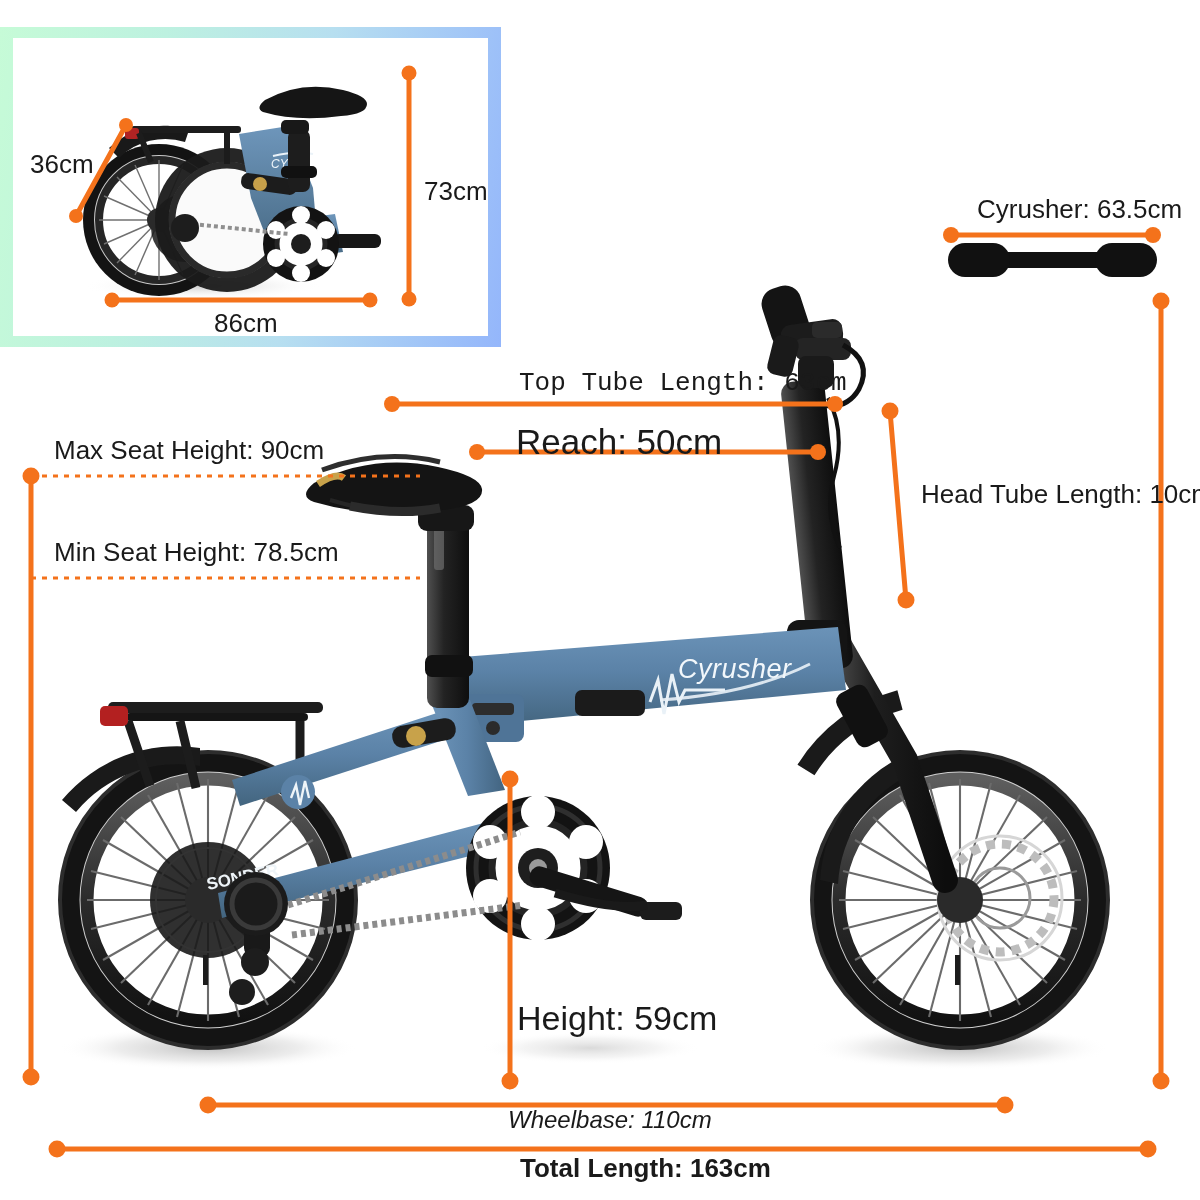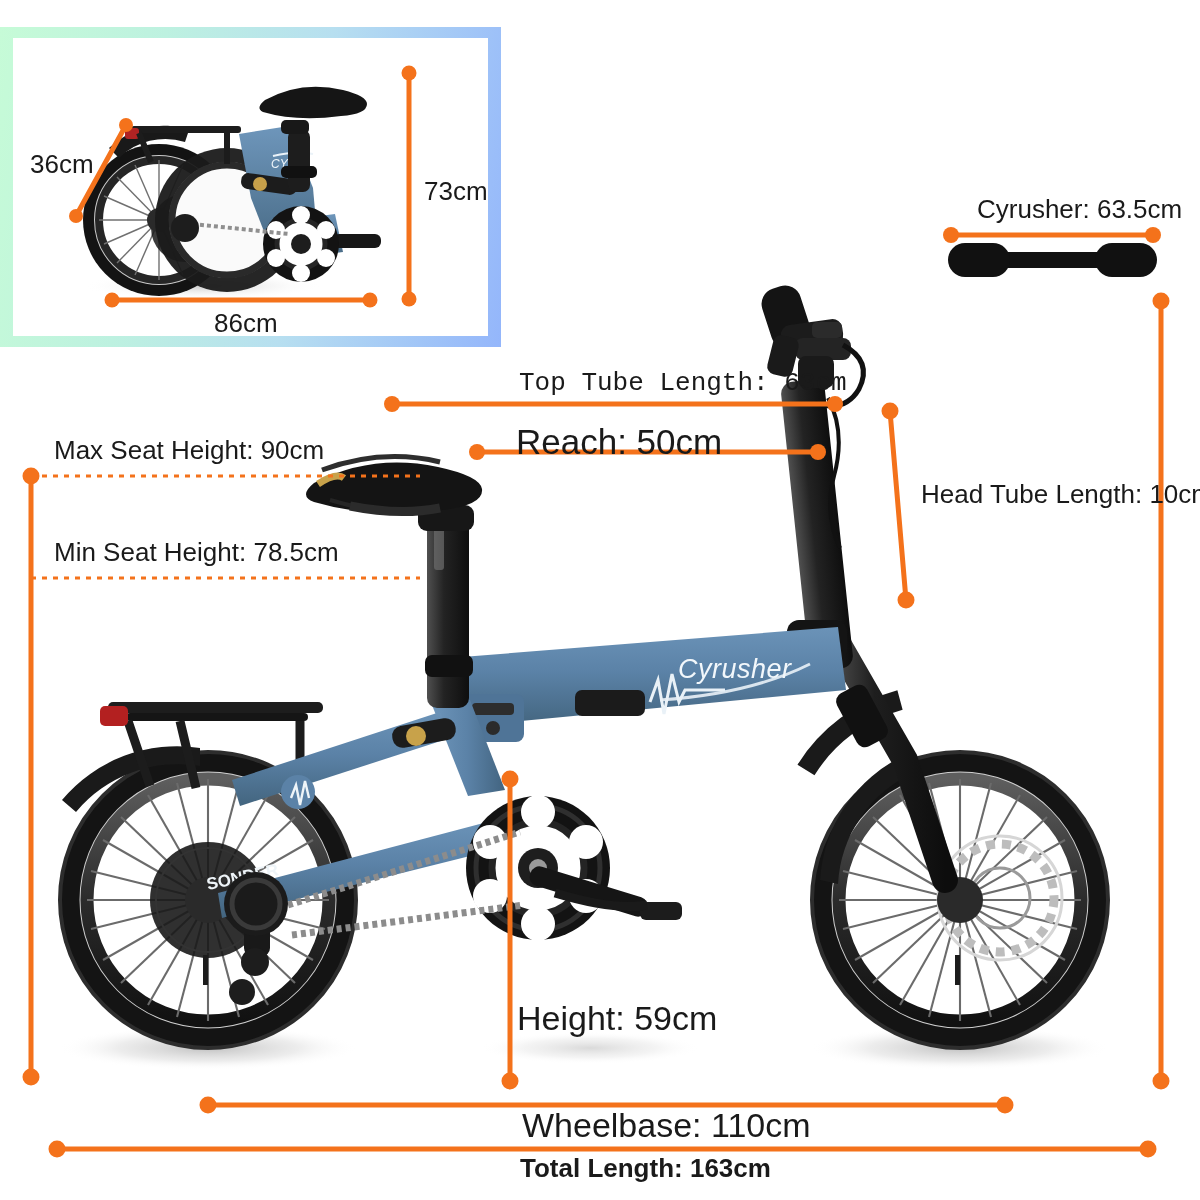--- a/index.html
+++ b/index.html
@@ -434,17 +434,17 @@
   <div class="lbl" style="left:516px; top:424px; font-size:35px;">Reach: 50cm</div>
 
   <div class="lbl" style="left:921px; top:481px; font-size:26px;">Head Tube Length: 10cm</div>
 
   <div class="lbl" style="left:54px; top:437px; font-size:26px;">Max Seat Height: 90cm</div>
 
   <div class="lbl" style="left:54px; top:539px; font-size:26px;">Min Seat Height: 78.5cm</div>
 
   <div class="lbl" style="left:517px; top:977px; font-size:34px;margin-top:24px;">Height: 59cm</div>
 
-  <div class="lbl" style="left:522px; top:1108px; font-size:34px;">Wheelbase: 110cm</div>
+  <div class="lbl" style="left:508px; top:1108px; font-size:24px;font-style:italic;">Wheelbase: 110cm</div>
 
   <div class="lbl" style="left:520px; top:1155px; font-size:26px;font-weight:bold;">Total Length: 163cm</div>
 
 </div>
 
 </body></html>

